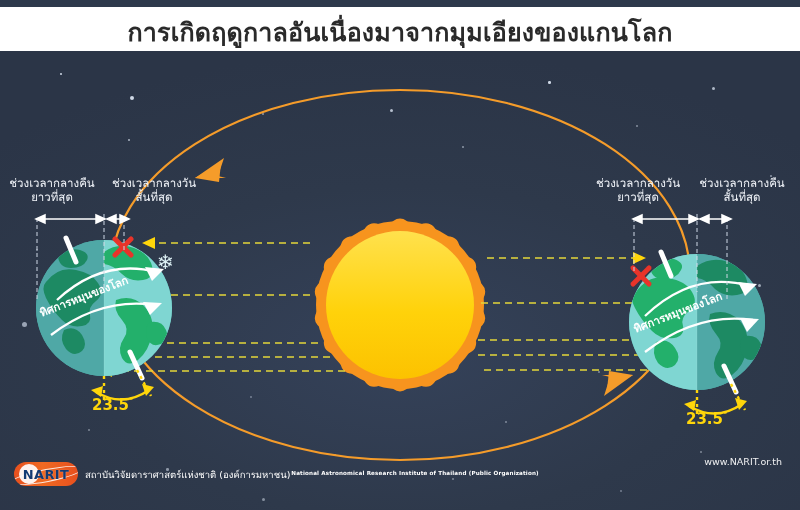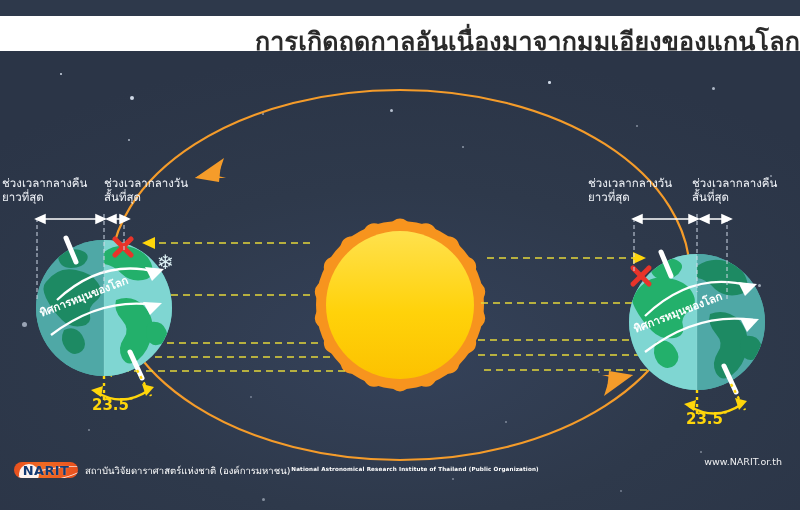--- a/index.html
+++ b/index.html
@@ -5,22 +5,22 @@
   html,body{margin:0;padding:0;}
   body{
     width:800px;height:510px;overflow:hidden;
     background:#2e394b;
     font-family:"DejaVu Sans","Liberation Sans",sans-serif;
   }
   #stage{position:relative;width:800px;height:510px;overflow:hidden;background:#2e394b;}
 
   
   #header{
-    position:absolute;left:0;top:16px;width:800px;height:51px;
-    background:#ffffff;display:flex;align-items:center;justify-content:flex-end;
+    position:absolute;left:0;top:7px;width:800px;height:51px;
+    background:#ffffff;display:flex;align-items:center;justify-content:center;
   }
   #header-title{
     font-size:25px;font-weight:700;color:#2a2a2a;letter-spacing:.2px;
     white-space:nowrap;line-height:1;
   }
 
   
   #space{
     position:absolute;left:0;top:51px;width:800px;height:459px;
     background:
@@ -28,40 +28,40 @@
     overflow:hidden;
   }
   .star{position:absolute;border-radius:50%;background:#cfd8e6;}
 
   
   #vec{position:absolute;left:0;top:0;width:800px;height:510px;overflow:visible;}
 
   
   .lbl{
     position:absolute;color:#f2f5fa;font-size:11.5px;line-height:14px;
-    white-space:nowrap;
+    text-align:center;white-space:nowrap;
   }
   .season{
     position:absolute;color:#ffffff;font-size:21px;font-weight:700;
     white-space:nowrap;display:flex;align-items:center;gap:9px;line-height:1;
   }
   .ang{
     position:absolute;color:#ffd60a;font-size:15px;font-weight:700;
     white-space:nowrap;
   }
   .ang sup{font-size:9px;vertical-align:super;}
   .rot{
     position:absolute;color:#ffffff;font-size:11px;font-weight:600;
     white-space:nowrap;
   }
 
   
   #logo-wrap{position:absolute;left:14px;top:462px;display:flex;align-items:center;gap:7px;}
   #logo-mark{
-    position:relative;width:64px;height:16px;border-radius:12px;
+    position:relative;width:64px;height:24px;border-radius:12px;
     background:linear-gradient(90deg,#e8501e 0%,#f06a22 45%,#e8501e 100%);
     display:flex;align-items:center;justify-content:center;overflow:hidden;
   }
   #logo-mark .disc{
     position:absolute;left:5px;top:2px;width:20px;height:20px;border-radius:50%;
     background:#ffffff;opacity:.92;
   }
   #logo-mark .ring{
     position:absolute;left:-4px;top:7px;width:72px;height:11px;border-radius:50%;
     border:1.6px solid rgba(255,255,255,.85);transform:rotate(-11deg);

